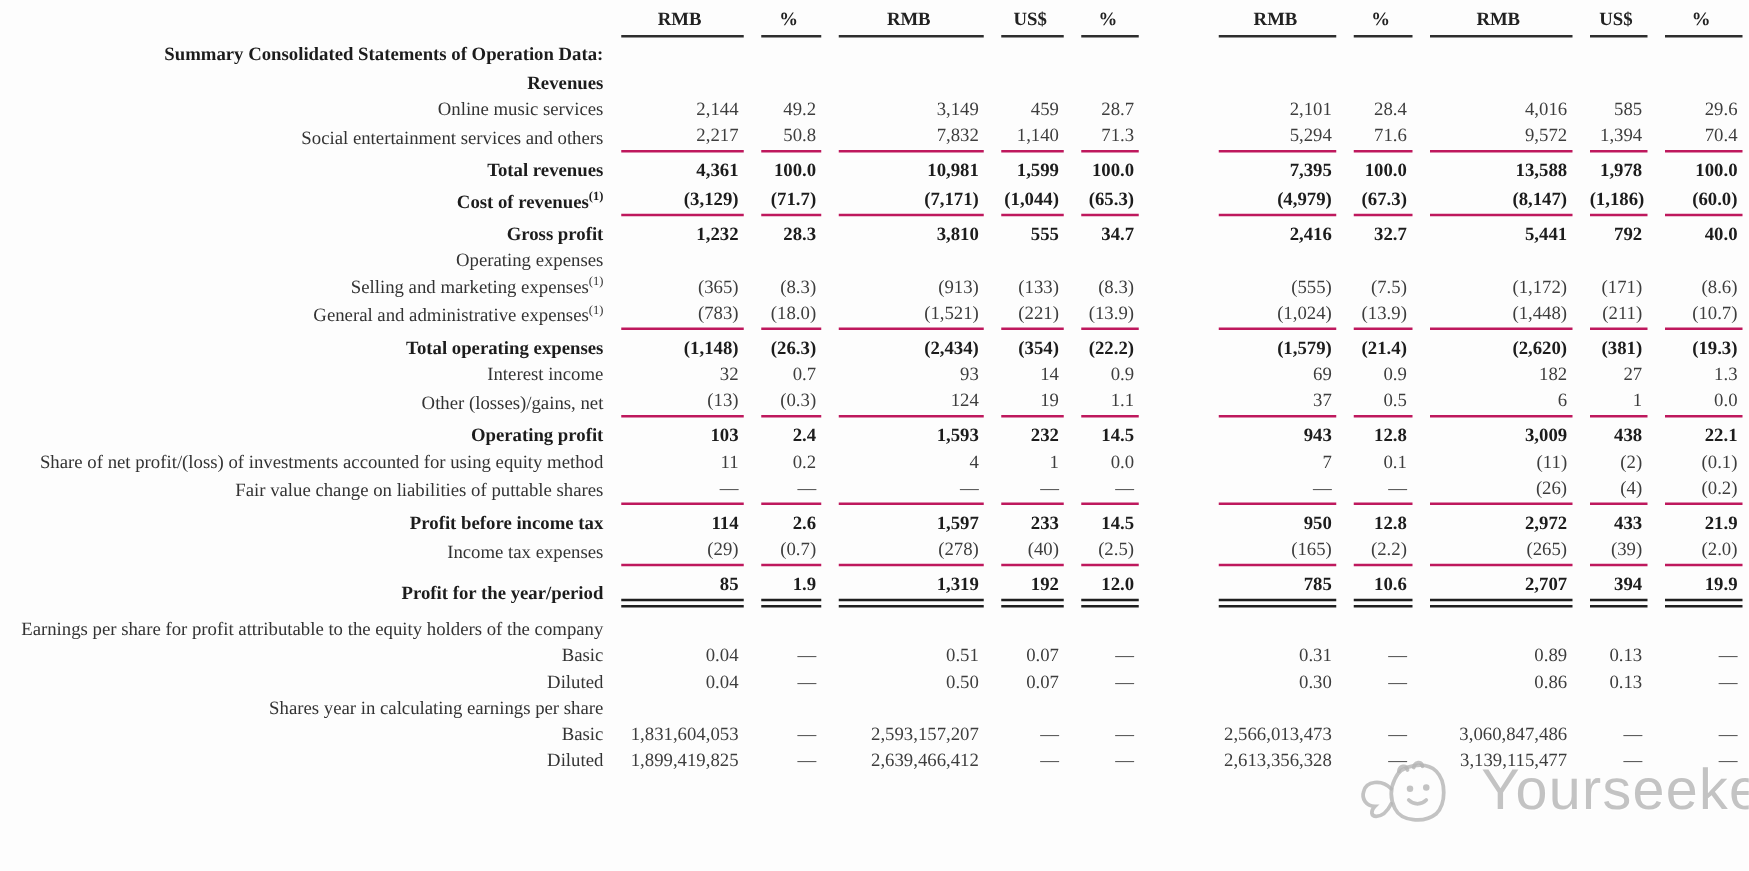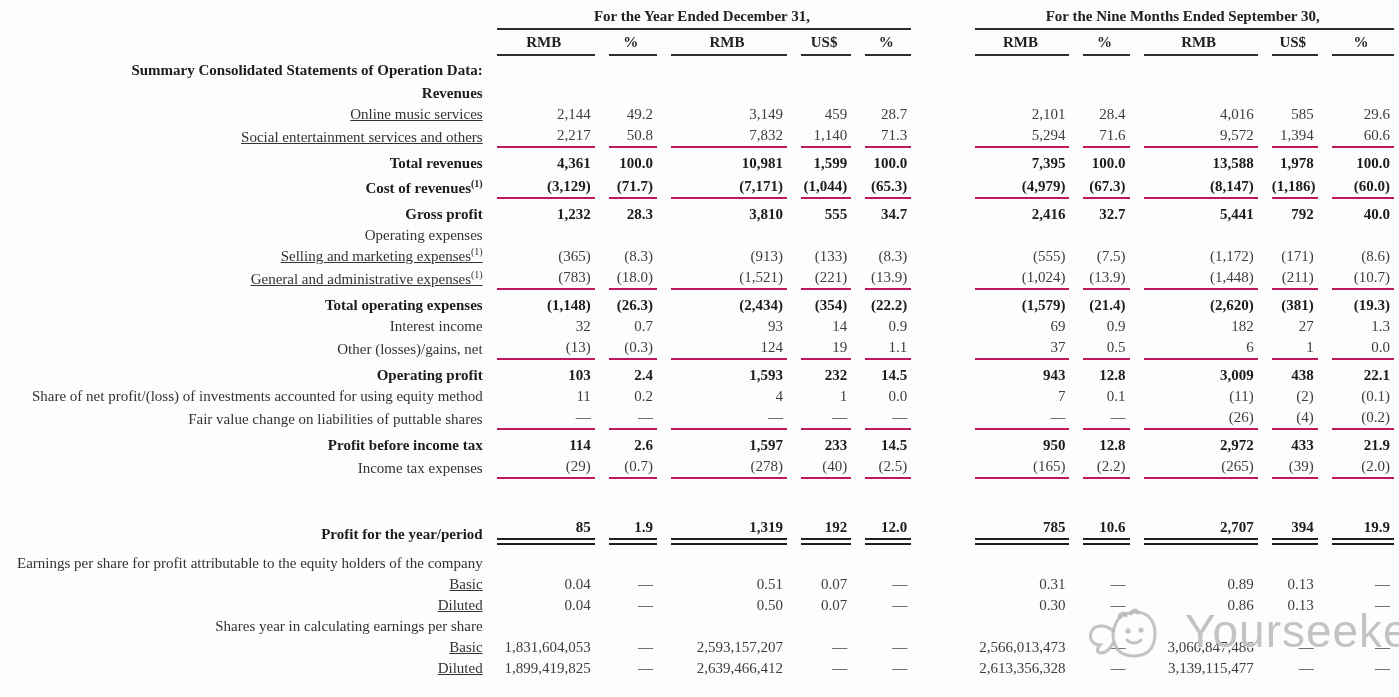--- a/index.html
+++ b/index.html
@@ -16,42 +16,42 @@
     border-collapse:collapse; table-layout:fixed; width:1390px;
   }
   td, th {
     vertical-align:bottom; font-size:15px; line-height:21px;
     padding:0; font-weight:normal; text-align:right; color:#3d3d3d;
   }
   
   td.lbl, th.lbl {
     text-align:right; padding-left:30px; text-indent:-22px; color:#333;
   }
-  td.lbl.ind { padding-left:46px; text-indent:0;text-decoration:underline; }
+  td.lbl.ind { padding-left:46px; text-indent:0; }
   sup { font-size:10px; line-height:0; vertical-align:super; }
 
   
   td.val, th.sub { padding-left:14px; }
   td.gapcol, th.gapcol { padding:0; }
   .u { min-height:21px; padding-right:4px; }
 
   
   thead th .u { text-align:center; font-weight:bold; color:#222; }
   th.grp .u, th.yr .u, th.sub .u { border-bottom:2px solid #2e2e2e; padding-bottom:1px; }
   th.grp, th.yr, th.sub { padding-left:14px; padding-bottom:2px; }
   th.units { text-align:center; font-weight:bold; color:#222; padding:2px 0 4px 0; }
 
   
   tr.bold td.lbl, tr.bold td.val { font-weight:bold; color:#1c1c1c; }
   tr.bold td { padding-top:2px; }
 
   
   tr.rule-single td.val .u { border-bottom:2px solid #be185d; }
   tr.rule-single td { padding-bottom:3px; }
-  tr.rule-double td.val .u { border-bottom:7px double #1f1f1f;margin-top:33px; }
+  tr.rule-double td.val .u { border-bottom:7px double #1f1f1f; }
   tr.rule-double td { padding-bottom:8px; }
 
   
   .watermark {
     position:absolute; left:1083px; top:593px; height:75px;
     display:flex; align-items:center; pointer-events:none;
   }
   .wm-text {
     font-family:"Liberation Sans","DejaVu Sans",sans-serif;
     font-size:46px; font-weight:400; color:rgba(185,185,185,0.85);
@@ -73,30 +73,20 @@
         <col style="width:64px">
         <col style="width:60px">
       <col style="width:50px">
       <col style="width:108px">
         <col style="width:60px">
         <col style="width:128px">
         <col style="width:60px">
         <col style="width:76px">
     </colgroup>
     <thead>
-      <tr>
-        <td class="lbl"></td>
-        <th class="grp" colspan="5">
-          <div class="u">For the Year Ended December 31,</div>
-        </th>
-        <td class="gapcol"></td>
-        <th class="grp" colspan="5">
-          <div class="u">For the Nine Months Ended September 30,</div>
-        </th>
-      </tr>
       <tr>
         <td class="lbl"></td>
         <th class="sub">
             <div class="u">RMB</div>
           </th>
         <th class="sub">
             <div class="u">%</div>
           </th>
         <th class="sub">
             <div class="u">RMB</div>
@@ -252,21 +242,21 @@
           <td class="val">
             <div class="u">71.6</div>
           </td>
           <td class="val">
             <div class="u">9,572</div>
           </td>
           <td class="val">
             <div class="u">1,394</div>
           </td>
           <td class="val">
-            <div class="u">60.6</div>
+            <div class="u">70.4</div>
           </td>
         </tr>
         <tr class="bold">
           <td class="lbl"><span>Total revenues</span></td>
           <td class="val">
             <div class="u">4,361</div>
           </td>
           <td class="val">
             <div class="u">100.0</div>
           </td>

